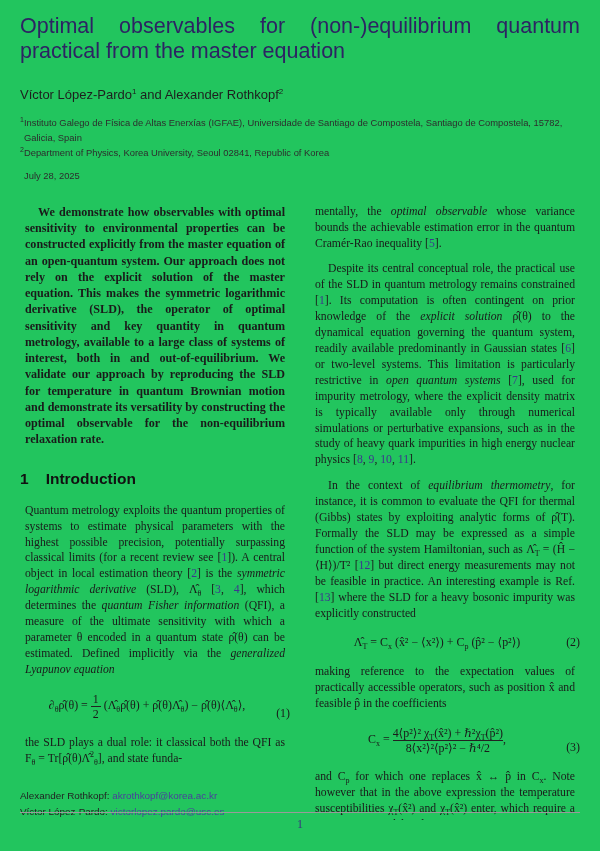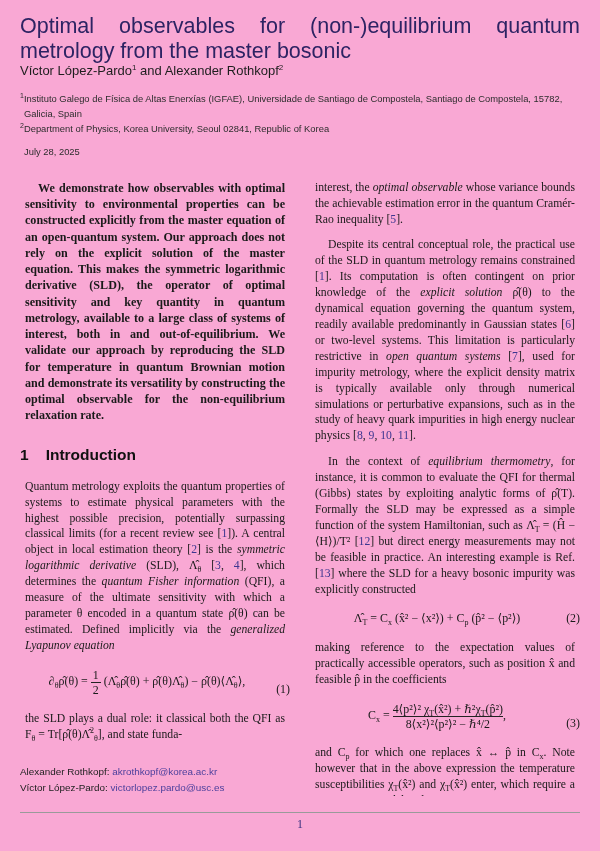--- a/index.html
+++ b/index.html
@@ -1,26 +1,26 @@
 <!DOCTYPE html>
 <html lang="en"><head>
 <meta charset="utf-8">
 <style>
   html,body{margin:0;padding:0;background:#e8e8e8;}
   .page{
-    width:600px;height:851px;margin:0 auto;background:#f9a8d4;
+    width:600px;height:851px;margin:0 auto;background:#22c55e;
     font-family:"Liberation Serif","DejaVu Serif",serif;color:#1a1a1a;
     position:relative;box-sizing:border-box;padding:14px 20px 0 20px;overflow:hidden;
   }
   
   .title{font-family:"Liberation Sans","DejaVu Sans",sans-serif;color:#2d2363;
          font-size:21.5px;line-height:1.14;font-weight:500;}
   .title .l1{text-align:justify;text-align-last:justify;}
   
-  .authors{font-family:"Liberation Sans","DejaVu Sans",sans-serif;
+  .authors{margin-top:24px;font-family:"Liberation Sans","DejaVu Sans",sans-serif;
            font-size:13px;color:#1e1e1e;}
   .authors sup{font-size:8px;}
   .affils{margin-top:13px;font-family:"Liberation Sans","DejaVu Sans",sans-serif;
           font-size:9.4px;color:#2d2d2d;line-height:1.52;}
   .affil{padding-left:4px;text-indent:-4px;}
   .affil sup{font-size:7px;}
   .date{margin-top:9px;padding-left:4px;}
   
   .cols{display:flex;gap:20px;margin-top:15px;height:621px;overflow:hidden;}
   .col{width:270px;display:flex;flex-direction:column;overflow:hidden;}
@@ -48,21 +48,21 @@
   .pagenum{position:absolute;top:817px;left:0;right:0;text-align:center;
            color:#3a3380;font-size:12px;}
 </style>
 </head>
 <body>
 
 <div class="page">
 
   <div class="title">
     <div class="l1">Optimal observables for (non-)equilibrium quantum</div>
-    <div class="l2">metrology from the master bosonic</div>
+    <div class="l2">practical from the master equation</div>
   </div>
 
   <div class="authors"><span>Víctor López-Pardo</span><sup>1</sup><span> and Alexander Rothkopf</span><sup>2</sup></div>
 
   <div class="affils">
     <div class="affil"><sup>1</sup><span>Instituto Galego de Física de Altas Enerxías (IGFAE), Universidade de Santiago de Compostela, Santiago de Compostela, 15782, Galicia, Spain</span></div>
     <div class="affil"><sup>2</sup><span>Department of Physics, Korea University, Seoul 02841, Republic of Korea</span></div>
     <div class="date">July 28, 2025</div>
   </div>
 
@@ -75,21 +75,21 @@
           <span class="eq-body"><span class="math">∂<sub>θ</sub>ρ̂(θ) = </span><span class="frac math"><span class="num" style="display: block;">1</span><span class="den" style="display: block;">2</span></span><span class="math"> (Λ̂<sub>θ</sub>ρ̂(θ) + ρ̂(θ)Λ̂<sub>θ</sub>) − ρ̂(θ)⟨Λ̂<sub>θ</sub>⟩,</span></span>
           <span class="eq-num">(1)</span>
         </div>
         <div class="para"><span>the SLD plays a dual role: it classical both the QFI as </span><span class="math">F<sub>θ</sub></span><span> = Tr[</span><span class="math">ρ̂(θ)Λ̂<sup>2</sup><sub>θ</sub></span><span>], and state funda-</span></div>
         <div class="footnotes">
           <div><span>Alexander Rothkopf: </span><span class="email">akrothkopf@korea.ac.kr</span></div>
           <div><span>Víctor López-Pardo: </span><span class="email">victorlopez.pardo@usc.es</span></div>
         </div>
       </div>
     <div class="col">
-        <div class="para"><span>interest, the </span><em>optimal observable</em><span> whose variance bounds the achievable estimation error in the quantum Cramér-Rao inequality [</span><span class="cite">5</span><span>].</span></div>
+        <div class="para"><span>mentally, the </span><em>optimal observable</em><span> whose variance bounds the achievable estimation error in the quantum Cramér-Rao inequality [</span><span class="cite">5</span><span>].</span></div>
         <div class="para indent"><span>Despite its central conceptual role, the practical use of the SLD in quantum metrology remains constrained [</span><span class="cite">1</span><span>]. Its computation is often contingent on prior knowledge of the </span><em>explicit solution</em><span> </span><span class="math">ρ̂(θ)</span><span> to the dynamical equation governing the quantum system, readily available predominantly in Gaussian states [</span><span class="cite">6</span><span>] or two-level systems. This limitation is particularly restrictive in </span><em>open quantum systems</em><span> [</span><span class="cite">7</span><span>], used for impurity metrology, where the explicit density matrix is typically available only through numerical simulations or perturbative expansions, such as in the study of heavy quark impurities in high energy nuclear physics [</span><span class="cite">8</span><span>, </span><span class="cite">9</span><span>, </span><span class="cite">10</span><span>, </span><span class="cite">11</span><span>].</span></div>
         <div class="para indent"><span>In the context of </span><em>equilibrium thermometry</em><span>, for instance, it is common to evaluate the QFI for thermal (Gibbs) states by exploiting analytic forms of </span><span class="math">ρ̂(T)</span><span>. Formally the SLD may be expressed as a simple function of the system Hamiltonian, such as </span><span class="math">Λ̂<sub>T</sub> = (Ĥ − ⟨H⟩)/T²</span><span> [</span><span class="cite">12</span><span>] but direct energy measurements may not be feasible in practice. An interesting example is Ref. [</span><span class="cite">13</span><span>] where the SLD for a heavy bosonic impurity was explicitly constructed</span></div>
         <div class="eq">
           <span class="eq-body"><span class="math">Λ̂<sub>T</sub> = C<sub>x</sub> (x̂² − ⟨x²⟩) + C<sub>p</sub> (p̂² − ⟨p²⟩)</span></span>
           <span class="eq-num">(2)</span>
         </div>
         <div class="para"><span>making reference to the expectation values of practically accessible operators, such as position </span><span class="math">x̂</span><span> and feasible </span><span class="math">p̂</span><span> in the coefficients</span></div>
         <div class="eq">
           <span class="eq-body"><span class="math">C<sub>x</sub> = </span><span class="frac math"><span class="num" style="display: block;">4⟨p²⟩² χ<sub>T</sub>(x̂²) + ℏ²χ<sub>T</sub>(p̂²)</span><span class="den" style="display: block;">8⟨x²⟩²⟨p²⟩² − ℏ⁴/2</span></span><span class="math">,</span></span>
           <span class="eq-num">(3)</span>

